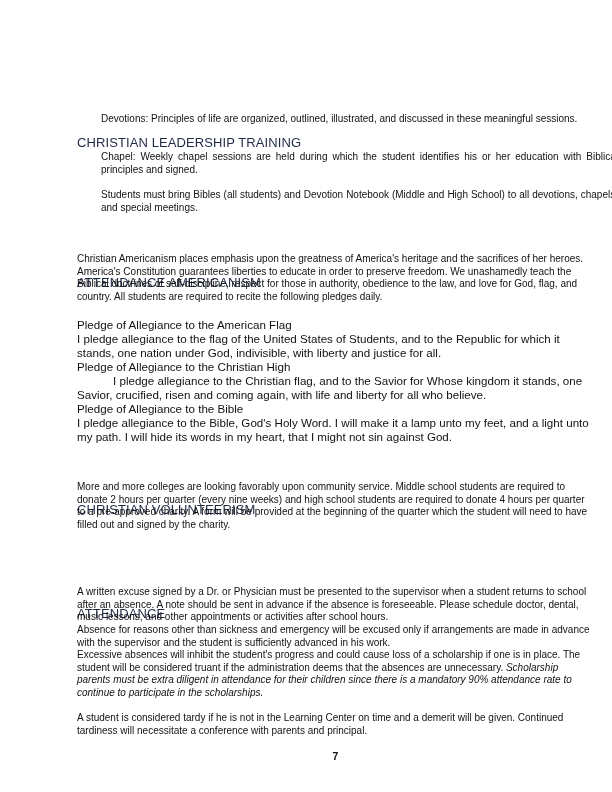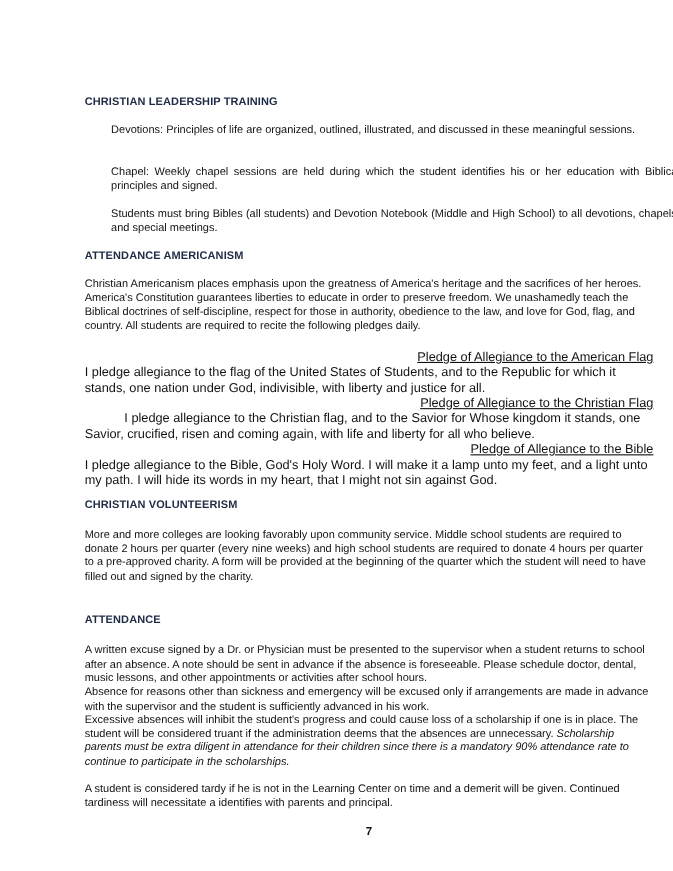--- a/index.html
+++ b/index.html
@@ -1,53 +1,53 @@
 <!DOCTYPE html>
 <html><head>
 <meta charset="utf-8">
 <style>
   html, body { margin: 0; padding: 0; background: #ffffff; }
   body { width: 612px; height: 792px; position: relative; overflow: hidden;
          font-family: "Liberation Sans", sans-serif; color: #111111; }
   .page { position: absolute; left: 77px; top: 0; width: 517px; }
-  .h { position: absolute; left: 0; font-weight: bold; font-size: 10px; color: #1f2a44; letter-spacing: 0.1px; }
+  .h { position: absolute; left: 0; font-weight: normal; font-size: 13px; color: #1f2a44; letter-spacing: 0.1px; margin-top: 48px; }
   .p { position: absolute; left: 0; width: 517px; font-size: 10px; line-height: 12.6px; }
   .j { text-align: justify; text-align-last: left; padding-left: 24px; }
   .pl { position: absolute; left: 0; width: 517px; font-size: 11.6px; line-height: 13.8px; }
-  .ptitle { text-align: right; text-decoration: underline; }
+  .ptitle { text-align: left; }
   .indent { text-indent: 36px; }
   .it { font-style: italic; }
   .pnum { position: absolute; left: 0; width: 517px; text-align: center; font-weight: bold; font-size: 10.5px; top: 750px; }
 </style>
 </head>
 <body>
 
 <div class="page">
 
   <div class="h" style="top:87px">CHRISTIAN LEADERSHIP TRAINING</div>
   <div class="p j" style="top:113px">Devotions: Principles of life are organized, outlined, illustrated, and discussed in these meaningful sessions.</div>
   <div class="p j" style="top:151px">Chapel:  Weekly chapel sessions are held during which the student identifies his or her education with Biblical principles and signed.</div>
   <div class="p j" style="top:189px">Students must bring Bibles (all students) and Devotion Notebook (Middle and High School) to all devotions, chapels, and special meetings.</div>
 
   <div class="h" style="top:227px">ATTENDANCE AMERICANISM</div>
   <div class="p" style="top:253px">Christian Americanism places emphasis upon the greatness of America's heritage and the sacrifices of her heroes.  America's Constitution guarantees liberties to educate in order to preserve freedom.  We unashamedly teach the Biblical doctrines of self-discipline, respect for those in authority, obedience to the law, and love for God, flag, and country.  All students are required to recite the following pledges daily.</div>
 
   <div class="pl ptitle" style="top:318px">Pledge of Allegiance to the American Flag</div>
   <div class="pl" style="top:332px">I pledge allegiance to the flag of the United States of Students, and to the Republic for which it stands, one nation under God, indivisible, with liberty and justice for all.</div>
-  <div class="pl ptitle" style="top:360px">Pledge of Allegiance to the Christian Flag</div>
+  <div class="pl ptitle" style="top:360px">Pledge of Allegiance to the Christian High</div>
   <div class="pl indent" style="top:374px">I pledge allegiance to the Christian flag, and to the Savior for Whose kingdom it stands, one Savior, crucified, risen and coming again, with life and liberty for all who believe.</div>
   <div class="pl ptitle" style="top:402px">Pledge of Allegiance to the Bible</div>
   <div class="pl" style="top:416px">I pledge allegiance to the Bible, God's Holy Word.  I will make it a lamp unto my feet, and a light unto my path.  I will hide its words in my heart, that I might not sin against God.</div>
 
   <div class="h" style="top:454px">CHRISTIAN VOLUNTEERISM</div>
   <div class="p" style="top:481px">More and more colleges are looking favorably upon community service.  Middle school students are required to donate 2 hours per quarter (every nine weeks) and high school students are required to donate 4 hours per quarter to a pre-approved charity.  A form will be provided at the beginning of the quarter which the student will need to have filled out and signed by the charity.</div>
 
   <div class="h" style="top:558px">ATTENDANCE</div>
   <div class="p" style="top:586px">A written excuse signed by a Dr. or Physician must be presented to the supervisor when a student returns to school after an absence.  A note should be sent in advance if the absence is foreseeable.  Please schedule doctor, dental, music lessons, and other appointments or activities after school hours.</div>
   <div class="p" style="top:624px">Absence for reasons other than sickness and emergency will be excused only if arrangements are made in advance with the supervisor and the student is sufficiently advanced in his work.</div>
   <div class="p" style="top:649px">
     <span>Excessive absences will inhibit the student's progress and could cause loss of a scholarship if one is in place.  The student will be considered truant if the administration deems that the absences are unnecessary.</span>
     <span class="it">Scholarship parents must be extra diligent in attendance for their children since there is a mandatory 90% attendance rate to continue to participate in the scholarships.</span>
   </div>
-  <div class="p" style="top:712px">A student is considered tardy if he is not in the Learning Center on time and a demerit will be given.  Continued tardiness will necessitate a identifies with parents and principal.</div>
+  <div class="p" style="top:712px">A student is considered tardy if he is not in the Learning Center on time and a demerit will be given.  Continued tardiness will necessitate a conference with parents and principal.</div>
 
   <div class="pnum">7</div>
 </div>
 
 </body></html>

